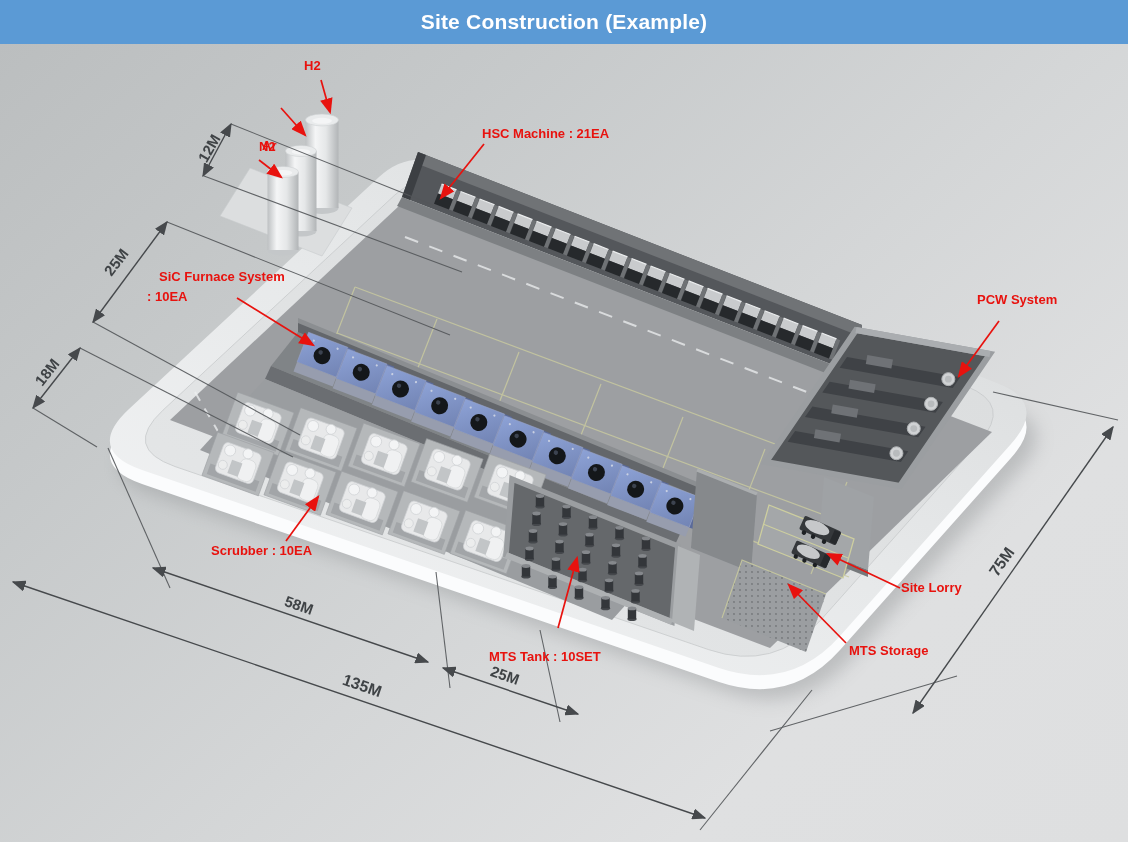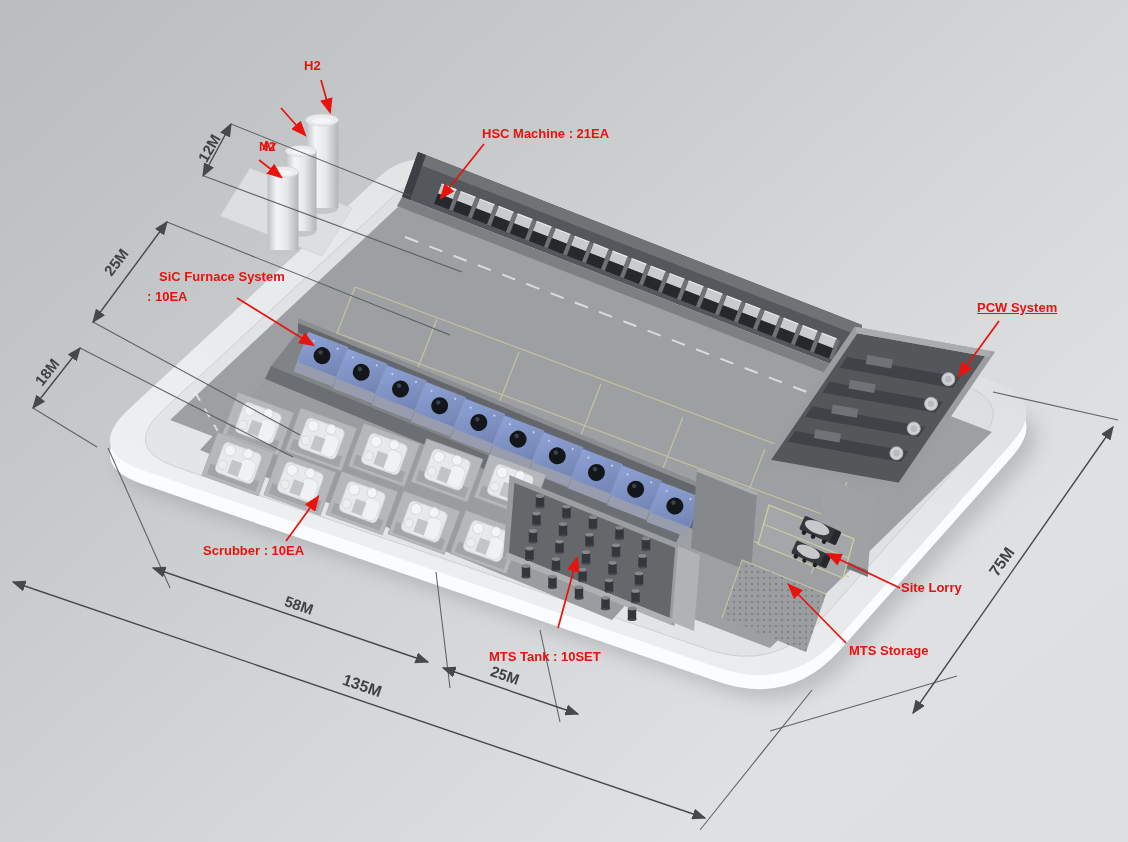--- a/index.html
+++ b/index.html
@@ -680,29 +680,32 @@
       <line x1="484" y1="144" x2="441" y2="198" marker-end="url(#mr)"></line>
       <line x1="237" y1="298" x2="313" y2="345" marker-end="url(#mr)"></line>
       <line x1="999" y1="321" x2="959" y2="376" marker-end="url(#mr)"></line>
       <line x1="286" y1="541" x2="318" y2="497" marker-end="url(#mr)"></line>
       <line x1="558" y1="628" x2="577" y2="558" marker-end="url(#mr)"></line>
       <line x1="900" y1="588" x2="828" y2="554" marker-end="url(#mr)"></line>
       <line x1="846" y1="643" x2="789" y2="585" marker-end="url(#mr)"></line>
     </g>
   </svg>
 
+  <div class="header">
+    <span>Site Construction (Example)</span>
+  </div>
 
   <div class="lbl" style="left:304px;top:58px;">H2</div>
   <div class="lbl" style="left:262px;top:102px;margin-top:36px;">Ar</div>
   <div class="lbl" style="left:239px;top:139px;margin-left:20px;">N2</div>
   <div class="lbl" style="left:482px;top:126px;">HSC Machine : 21EA</div>
   <div class="lbl" style="left:139px;top:269px;margin-left:20px;">SiC Furnace System</div>
   <div class="lbl" style="left:147px;top:289px;">: 10EA</div>
-  <div class="lbl" style="left:977px;top:300px;text-decoration:underline;">PCW System</div>
-  <div class="lbl" style="left:203px;top:543px;text-align:center;">Scrubber : 10EA</div>
+  <div class="lbl" style="left:977px;top:292px;">PCW System</div>
+  <div class="lbl" style="left:211px;top:543px;text-align:center;">Scrubber : 10EA</div>
   <div class="lbl" style="left:489px;top:631px;margin-top:18px;">MTS Tank : 10SET</div>
   <div class="lbl" style="left:901px;top:580px;">Site Lorry</div>
   <div class="lbl" style="left:849px;top:643px;">MTS Storage</div>
 
   <div class="dim" style="left:209px;top:148px;transform:translate(-50%,-50%) rotate(-60deg);">12M</div>
   <div class="dim" style="left:116px;top:262px;transform:translate(-50%,-50%) rotate(-53deg);">25M</div>
   <div class="dim" style="left:47px;top:372px;transform:translate(-50%,-50%) rotate(-52deg);">18M</div>
   <div class="dim" style="left:299px;top:605px;transform:translate(-50%,-50%) rotate(19deg);">58M</div>
   <div class="dim" style="left:362px;top:686px;font-size:16px;transform:translate(-50%,-50%) rotate(19deg);">135M</div>
   <div class="dim" style="left:505px;top:675px;transform:translate(-50%,-50%) rotate(19deg);">25M</div>

